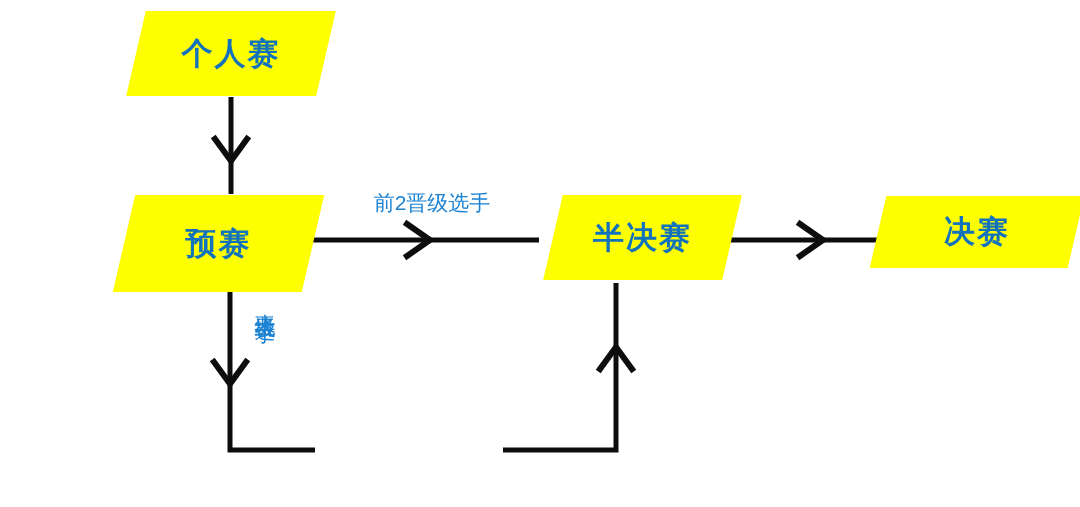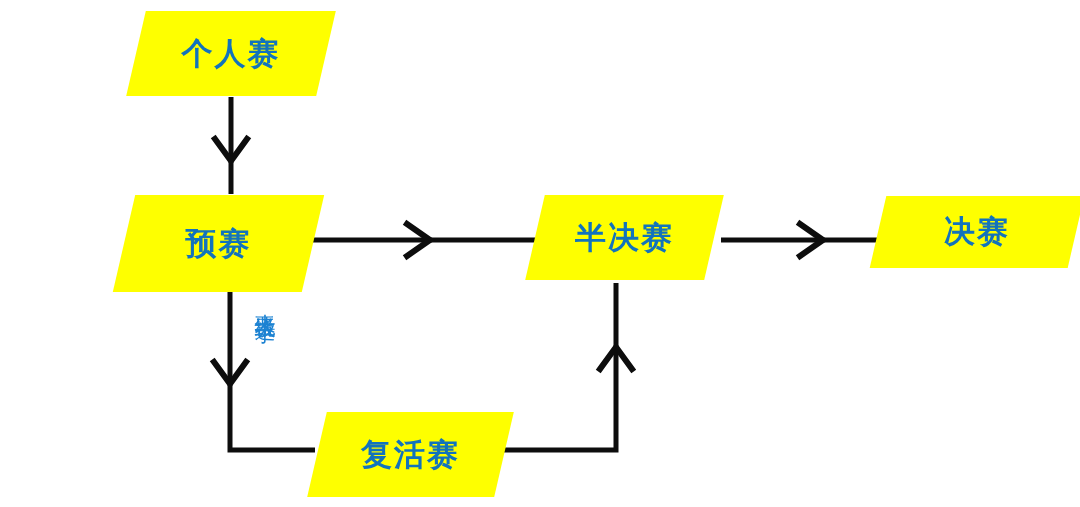--- a/index.html
+++ b/index.html
@@ -66,21 +66,21 @@
     left: 208px;
     top: 297px;
     writing-mode: vertical-rl;
     text-orientation: upright;
     letter-spacing: 2px;
     height: 126px;
   }
   
   .node-individual  { left:  93px; top:  11px; width: 190px; height: 85px; }
   .node-preliminary { left:  81px; top: 195px; width: 189px; height: 97px; }
-  .node-semifinal   { left: 492px; top: 195px; width: 179px; height: 85px; }
+  .node-semifinal   { left: 510px; top: 195px; width: 179px; height: 85px; }
   .node-final       { left: 835px; top: 196px; width: 198px; height: 72px; }
   .node-repechage   { left: 274px; top: 412px; width: 187px; height: 85px; }
 </style>
 </head>
 <body>
 
 <div class="canvas">
 
   <svg class="edges-svg" viewBox="0 0 1080 507" xmlns="http://www.w3.org/2000/svg">
 
@@ -123,21 +123,18 @@
   <div class="node node-semifinal">
     <div class="shape"></div>
     <span class="label">半决赛</span>
   </div>
 
   <div class="node node-final">
     <div class="shape"></div>
     <span class="label">决赛</span>
   </div>
 
-  <div class="node node-repechage">
-    <div class="shape"></div>
-    <span class="label">复活赛</span>
-  </div>
 
+  <span class="edge-label horizontal">前2晋级选手</span>
 
   <span class="edge-label vertical">未晋级选手</span>
 
 </div>
 
 </body></html>

